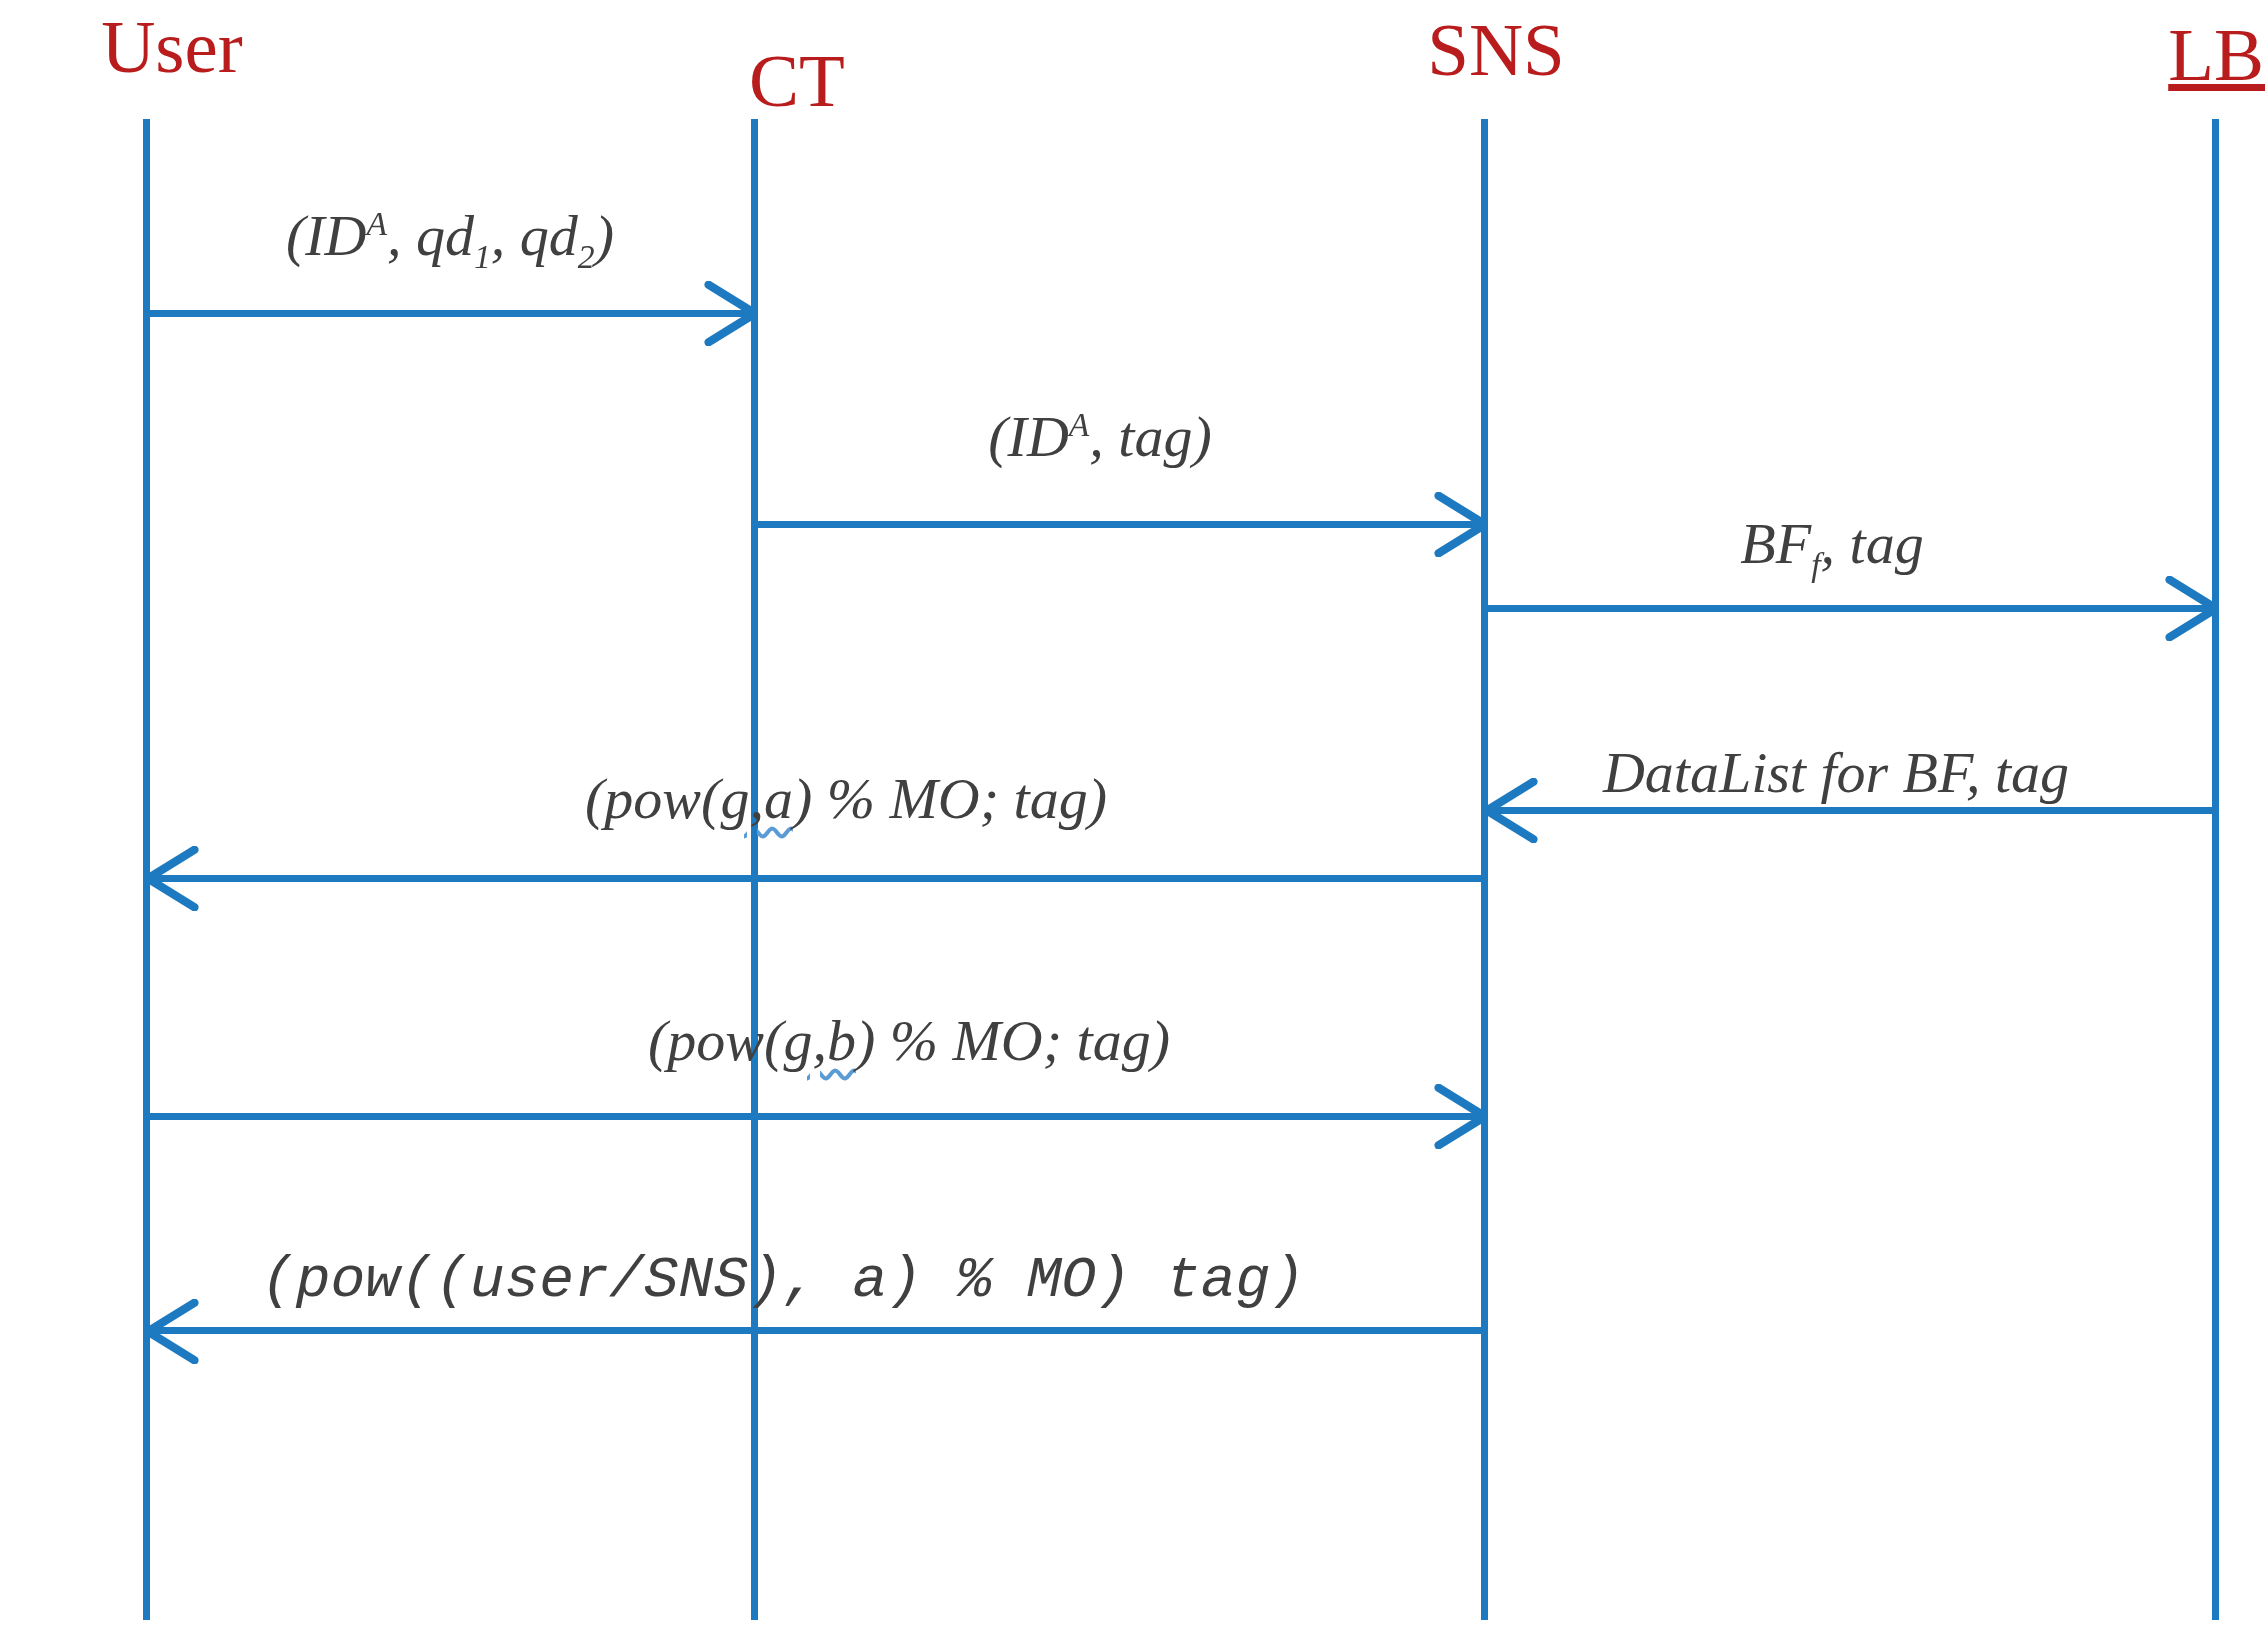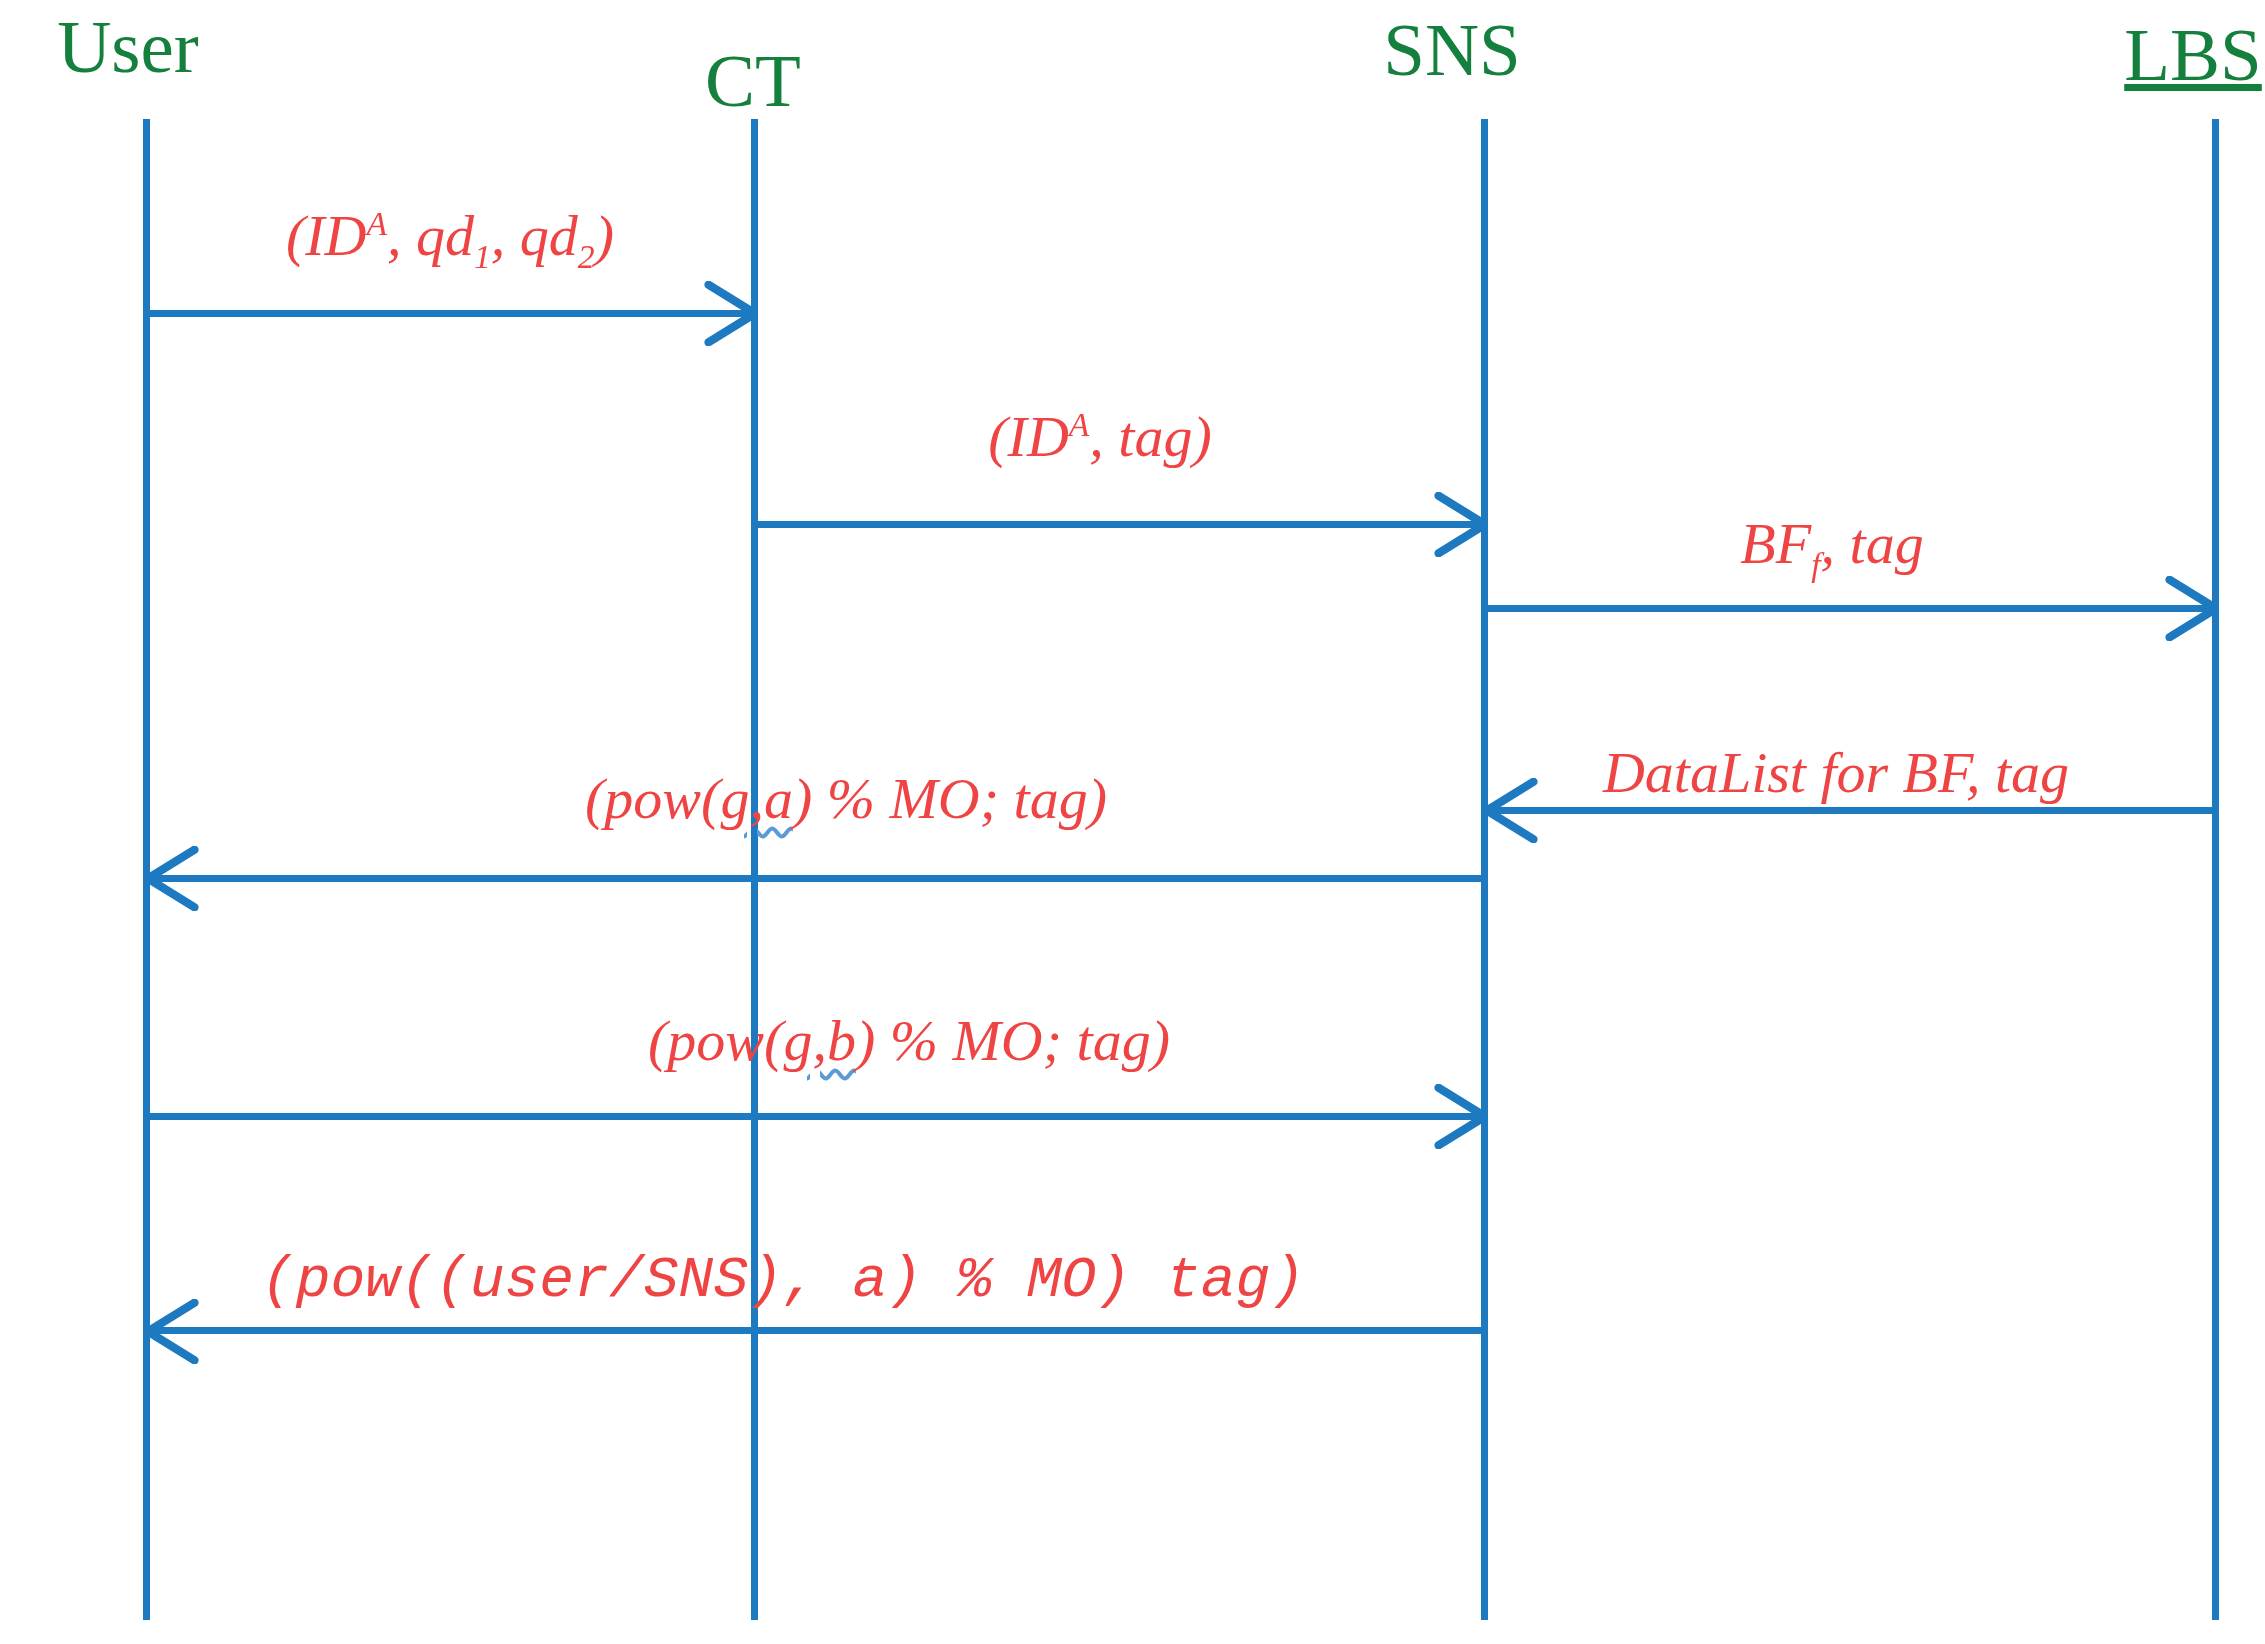--- a/index.html
+++ b/index.html
@@ -7,40 +7,41 @@
     position:relative;
     width:2265px;height:1644px;
     background:#ffffff;
     overflow:hidden;
     font-family:"Liberation Serif", serif;
   }
   .actor-label{
     position:absolute;
     transform:translateX(-50%);
     font-size:75px;
-    color:#15803d;
+    color:#b91c1c;
     white-space:nowrap;
     line-height:1;
+    margin-left:44px;
   }
   .lifeline{
     position:absolute;
     width:6.5px;
     background:#1e7ac0;
   }
   .msg-line{
     position:absolute;
     height:6.5px;
     background:#1e7ac0;
   }
   .msg-label{
     position:absolute;
     transform:translateX(-50%);
     font-style:italic;
     font-size:58px;
-    color:#ef4444;
+    color:#404040;
     white-space:nowrap;
     line-height:1.25;
   }
   .msg-label sup{font-size:58%;line-height:0;vertical-align:super;}
   .msg-label sub{font-size:58%;line-height:0;vertical-align:sub;}
   .msg-label u{
     text-decoration-line:underline;
     text-decoration-style:wavy;
     text-decoration-color:#5b9bd5;
     text-decoration-thickness:3.7px;

